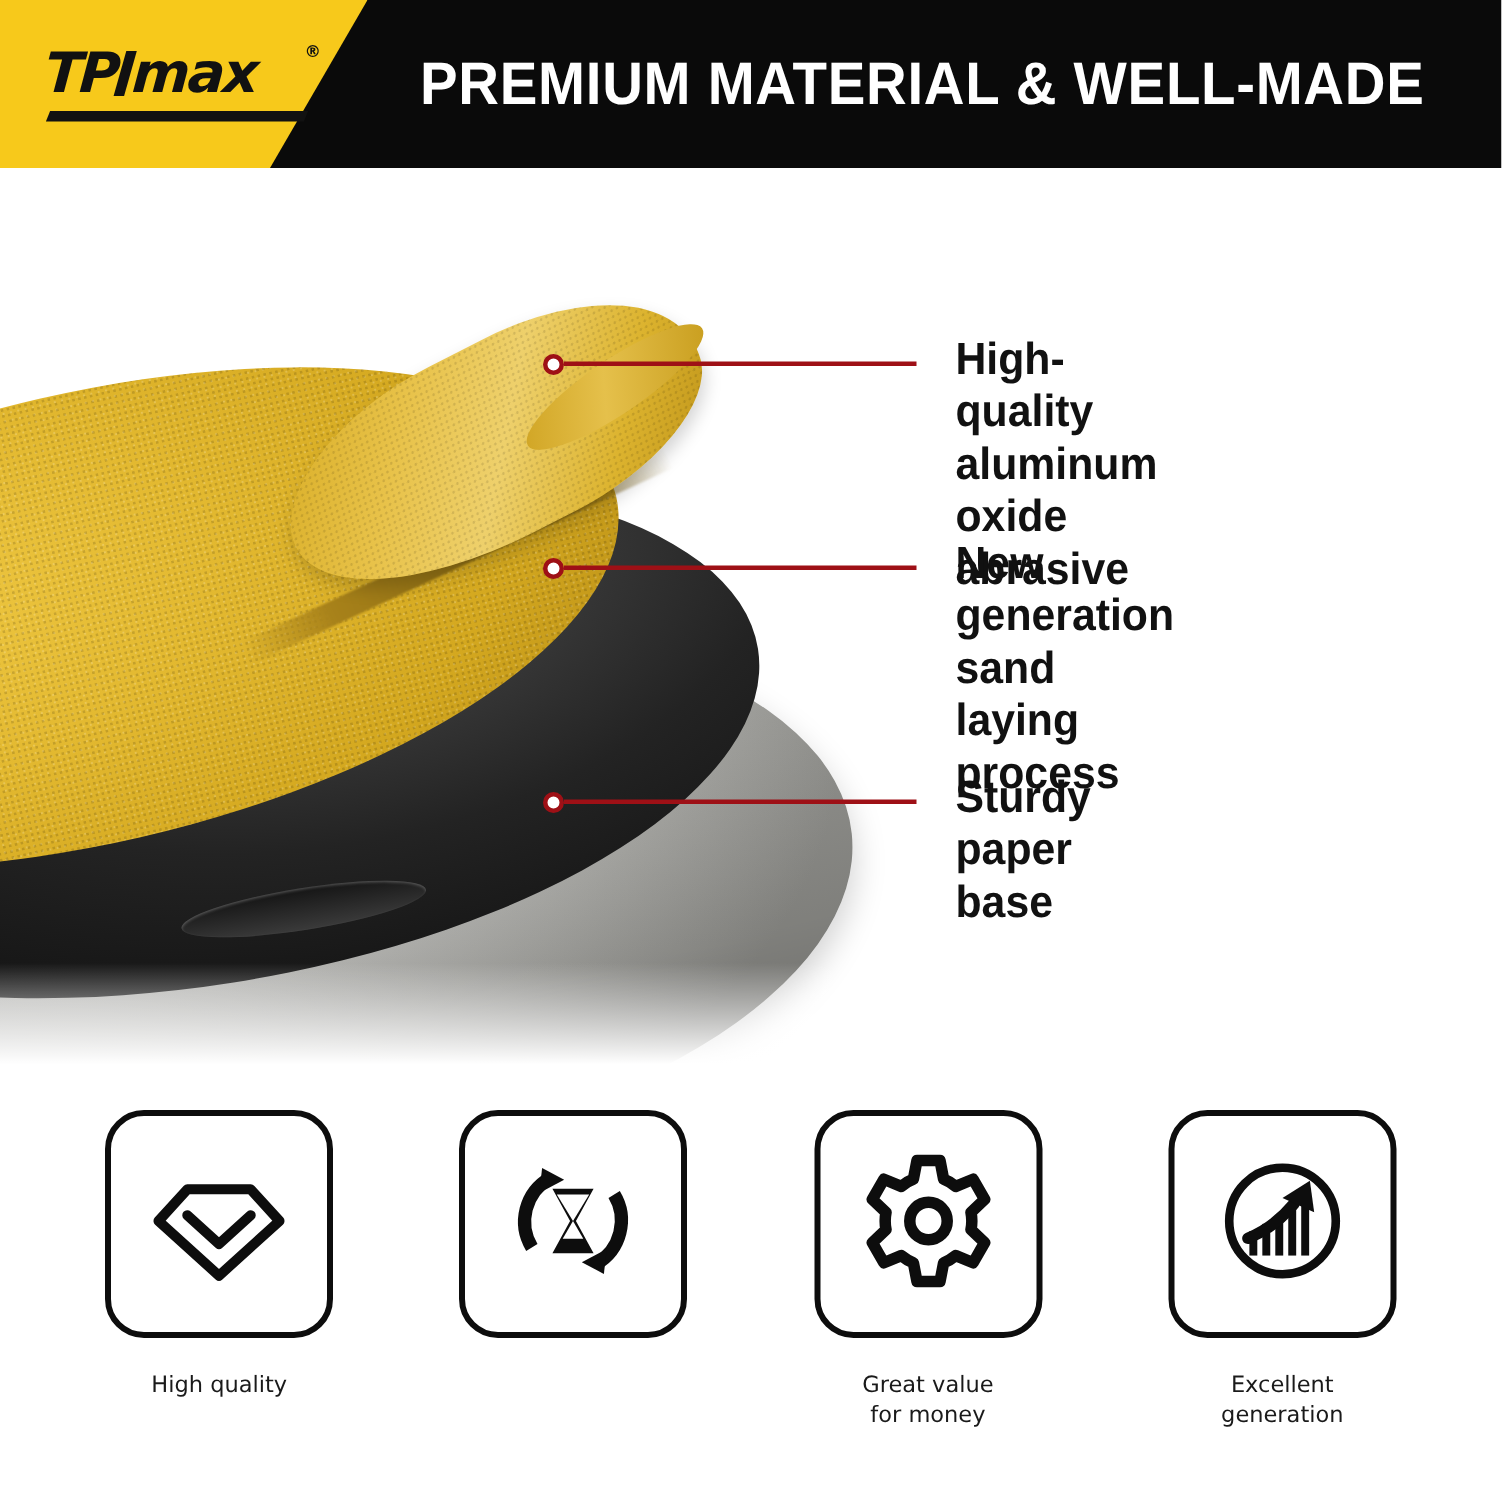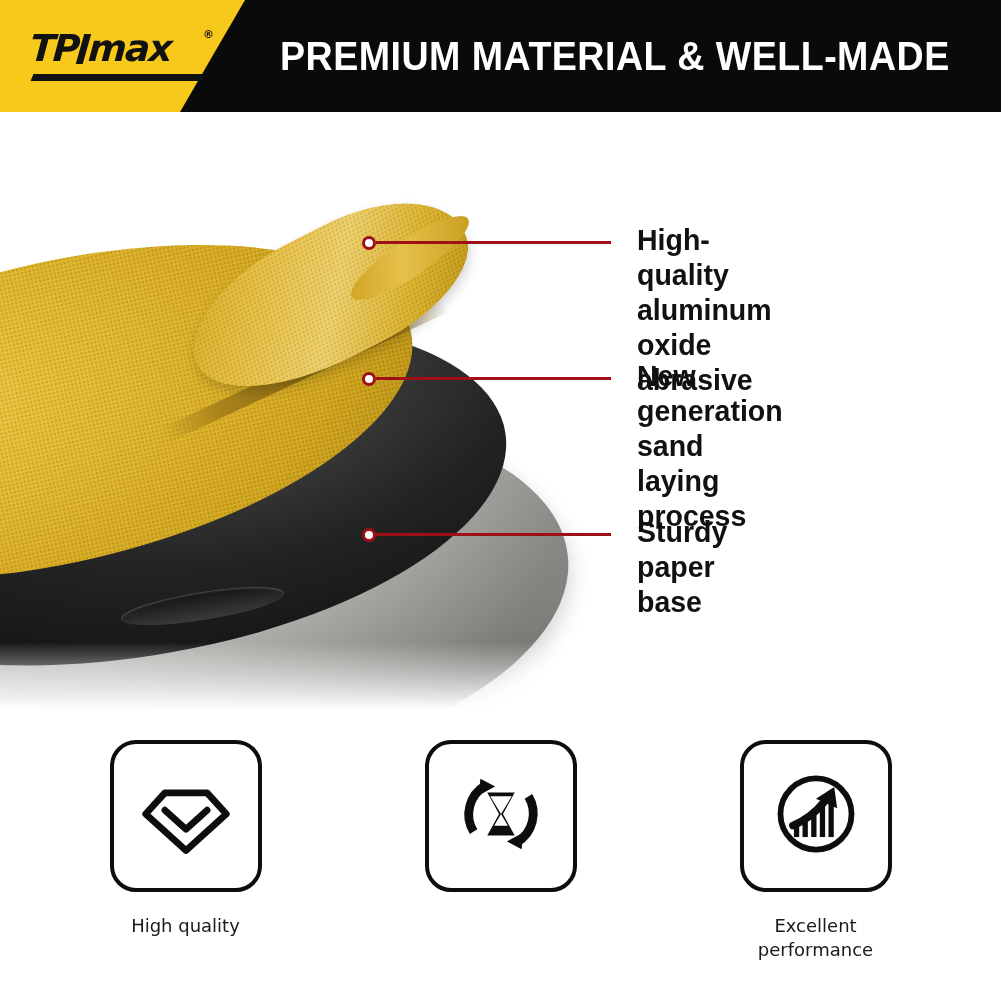--- a/index.html
+++ b/index.html
@@ -200,21 +200,21 @@
   .feature { width:215px; display:flex; flex-direction:column; align-items:center; }
   .feature-box {
     width:152px; height:152px;
     border:4px solid #0d0d0d; border-radius:26px;
     display:flex; align-items:center; justify-content:center;
     background:#ffffff;
   }
   .feature-label {
     margin-top:22px; text-align:center;
     font-family:"DejaVu Sans", sans-serif;
-    font-size:18px; line-height:1.32; color:#1a1a1a;
+    font-size:15px; line-height:1.32; color:#1a1a1a;
     font-weight:400; white-space:pre-line;
   }
 </style>
 </head>
 <body>
 
 <div id="header">
   <div id="header-yellow"></div>
 
   <div id="logo">
@@ -290,33 +290,45 @@
           <path d="M29 14 L44 22 L27 31 Z" fill="#0d0d0d"></path>
           <path d="M71 86 L56 78 L73 69 Z" fill="#0d0d0d"></path>
           <path d="M36 28 H64 L52 50 L64 72 H36 L48 50 Z" fill="#0d0d0d"></path>
           <path d="M39 32 H61 L50 50 Z" fill="#ffffff"></path>
           <path d="M50 50 L43 62 H57 Z" fill="#ffffff"></path>
         </svg>
       </span>
     </div>
   </div>
 
+  <div class="feature">
+    <div class="feature-box">
+      <span>
+        <svg width="96" height="96" viewBox="0 0 100 100" fill="none" stroke="#0d0d0d" stroke-width="8" stroke-linejoin="round">
+          <path d="M42 8 H58 L60.5 21 A31 31 0 0 1 69 26 L81 21 L89 35 L79.5 44 A31 31 0 0 1 79.5 56 L89 65 L81 79 L69 74 A31 31 0 0 1 60.5 79 L58 92 H42 L39.5 79 A31 31 0 0 1 31 74 L19 79 L11 65 L20.5 56 A31 31 0 0 1 20.5 44 L11 35 L19 21 L31 26 A31 31 0 0 1 39.5 21 Z"></path>
+          <circle cx="50" cy="50" r="13"></circle>
+        </svg>
+      </span>
+    </div>
+    <div class="feature-label">Great value
+for money</div>
+  </div>
 
   <div class="feature">
     <div class="feature-box">
       <span>
         <svg width="96" height="96" viewBox="0 0 100 100" fill="none">
           <circle cx="50" cy="50" r="37" stroke="#0d0d0d" stroke-width="6"></circle>
           <rect x="27" y="57" width="5.5" height="17" fill="#0d0d0d"></rect>
           <rect x="36" y="52" width="5.5" height="22" fill="#0d0d0d"></rect>
           <rect x="45" y="46" width="5.5" height="28" fill="#0d0d0d"></rect>
           <rect x="54" y="40" width="5.5" height="34" fill="#0d0d0d"></rect>
           <rect x="63" y="33" width="5.5" height="41" fill="#0d0d0d"></rect>
           <path d="M26 62 C36 58 48 50 58 38" stroke="#0d0d0d" stroke-width="8" fill="none" stroke-linecap="round"></path>
           <path d="M69 22 L72 44 L50 34 Z" fill="#0d0d0d"></path>
         </svg>
       </span>
     </div>
     <div class="feature-label">Excellent
-performance</div>
+generation</div>
   </div>
 
 </div>
 
 </body></html>

